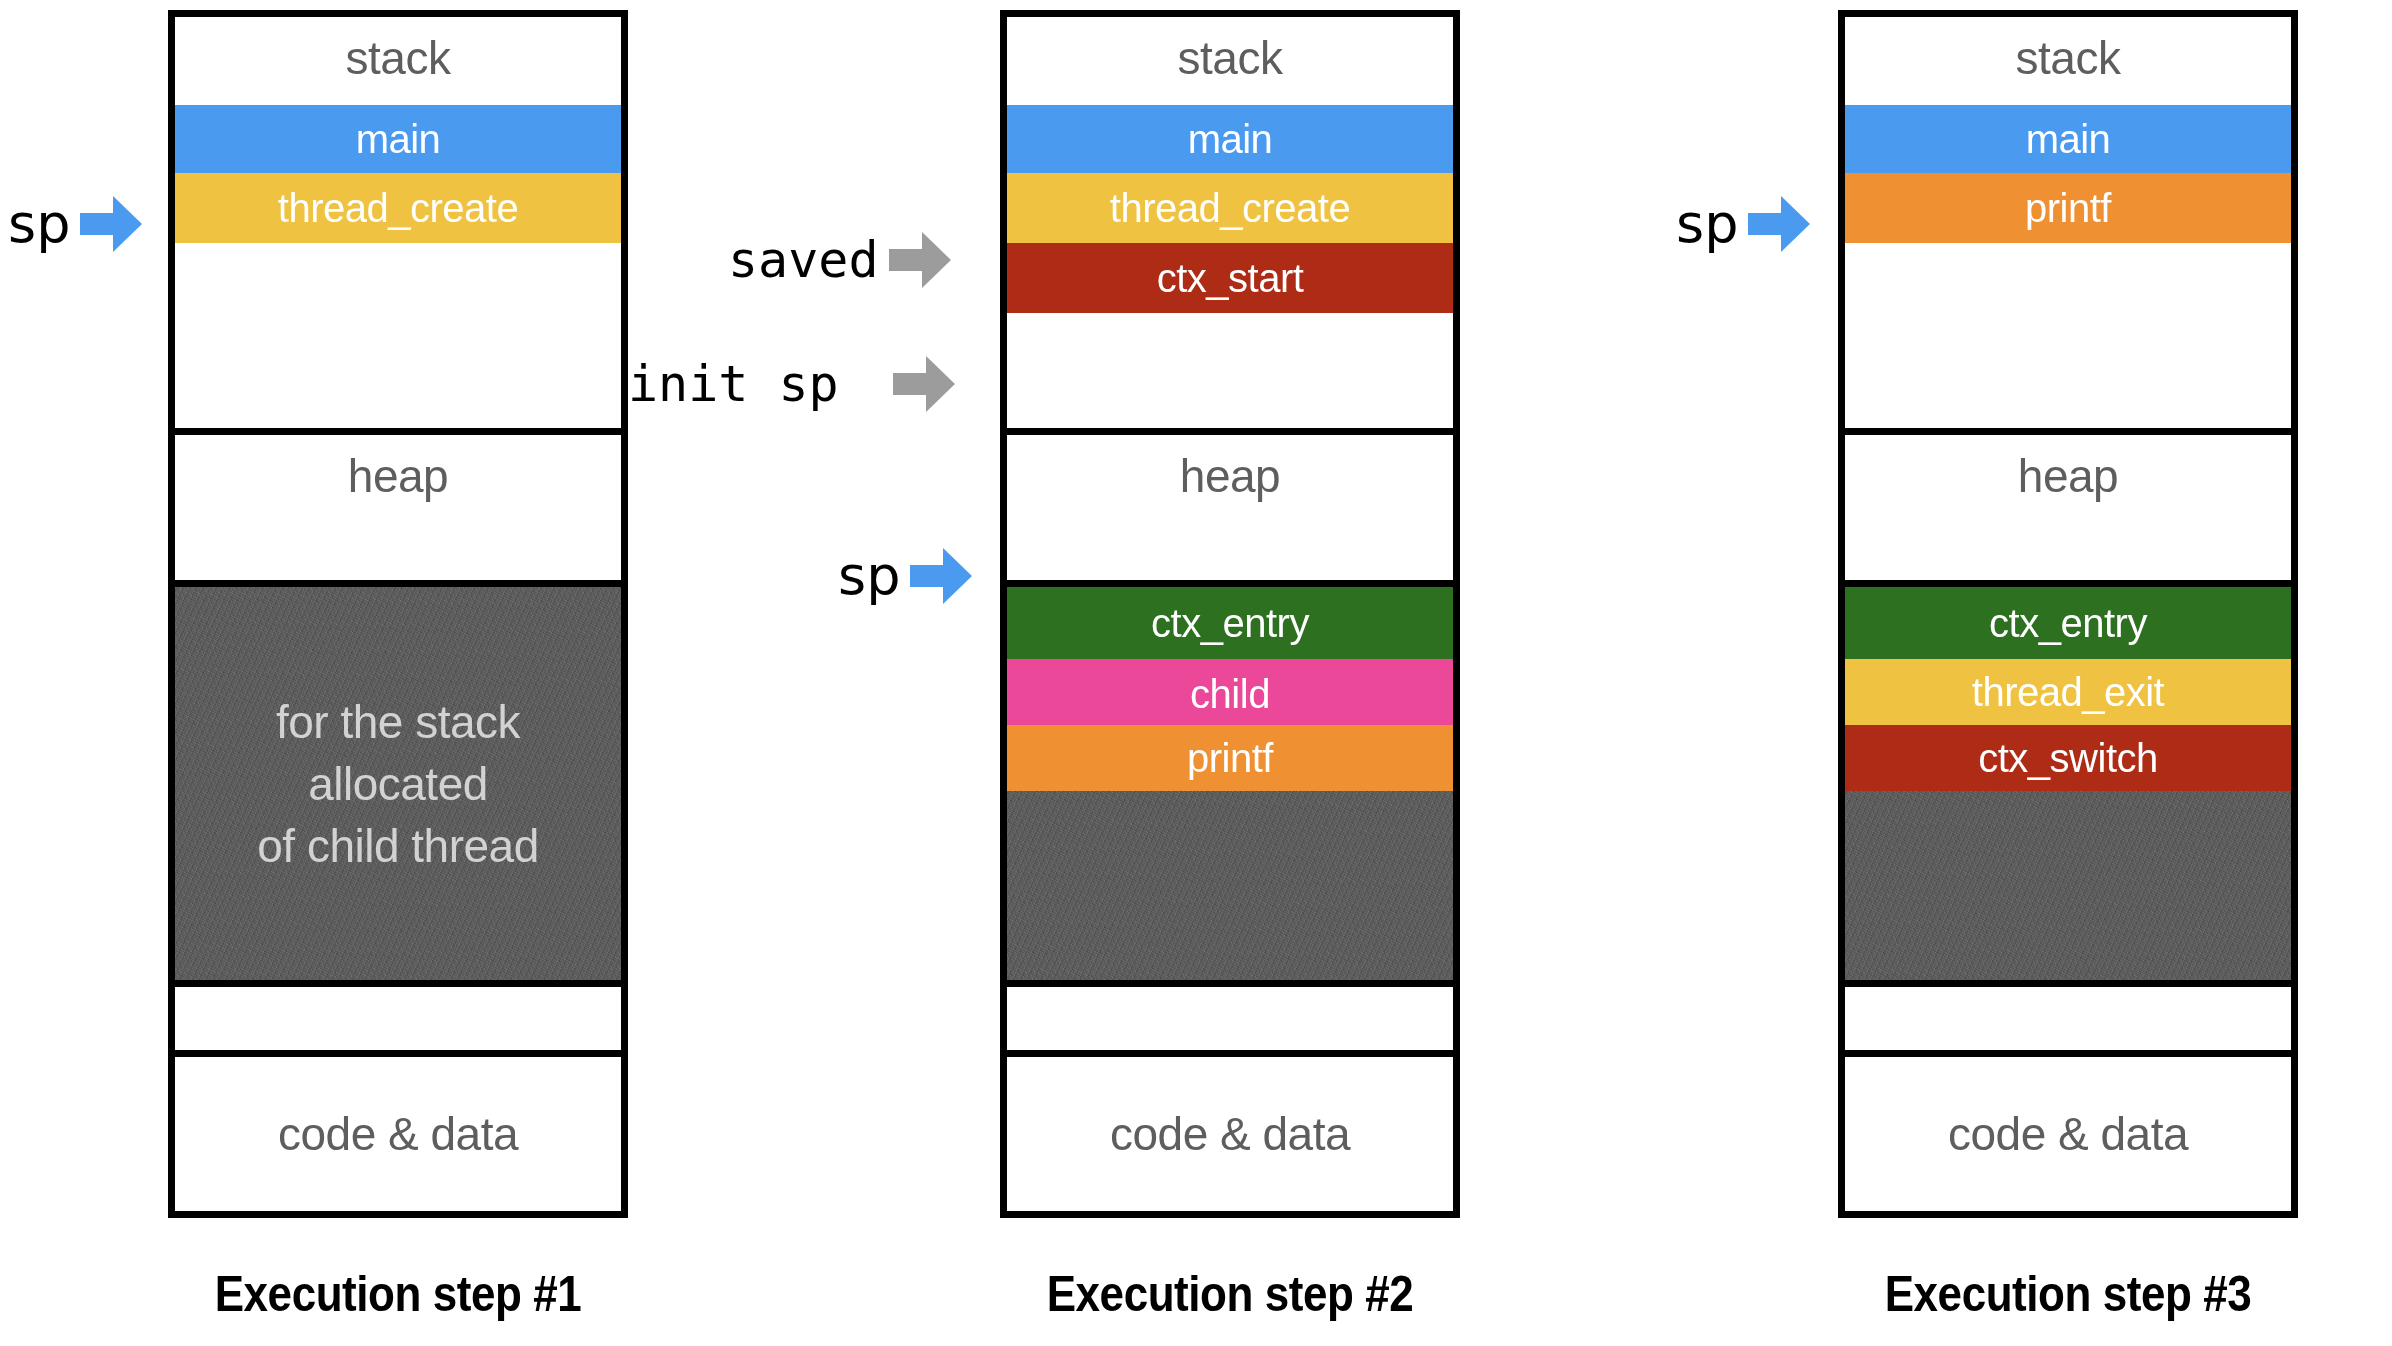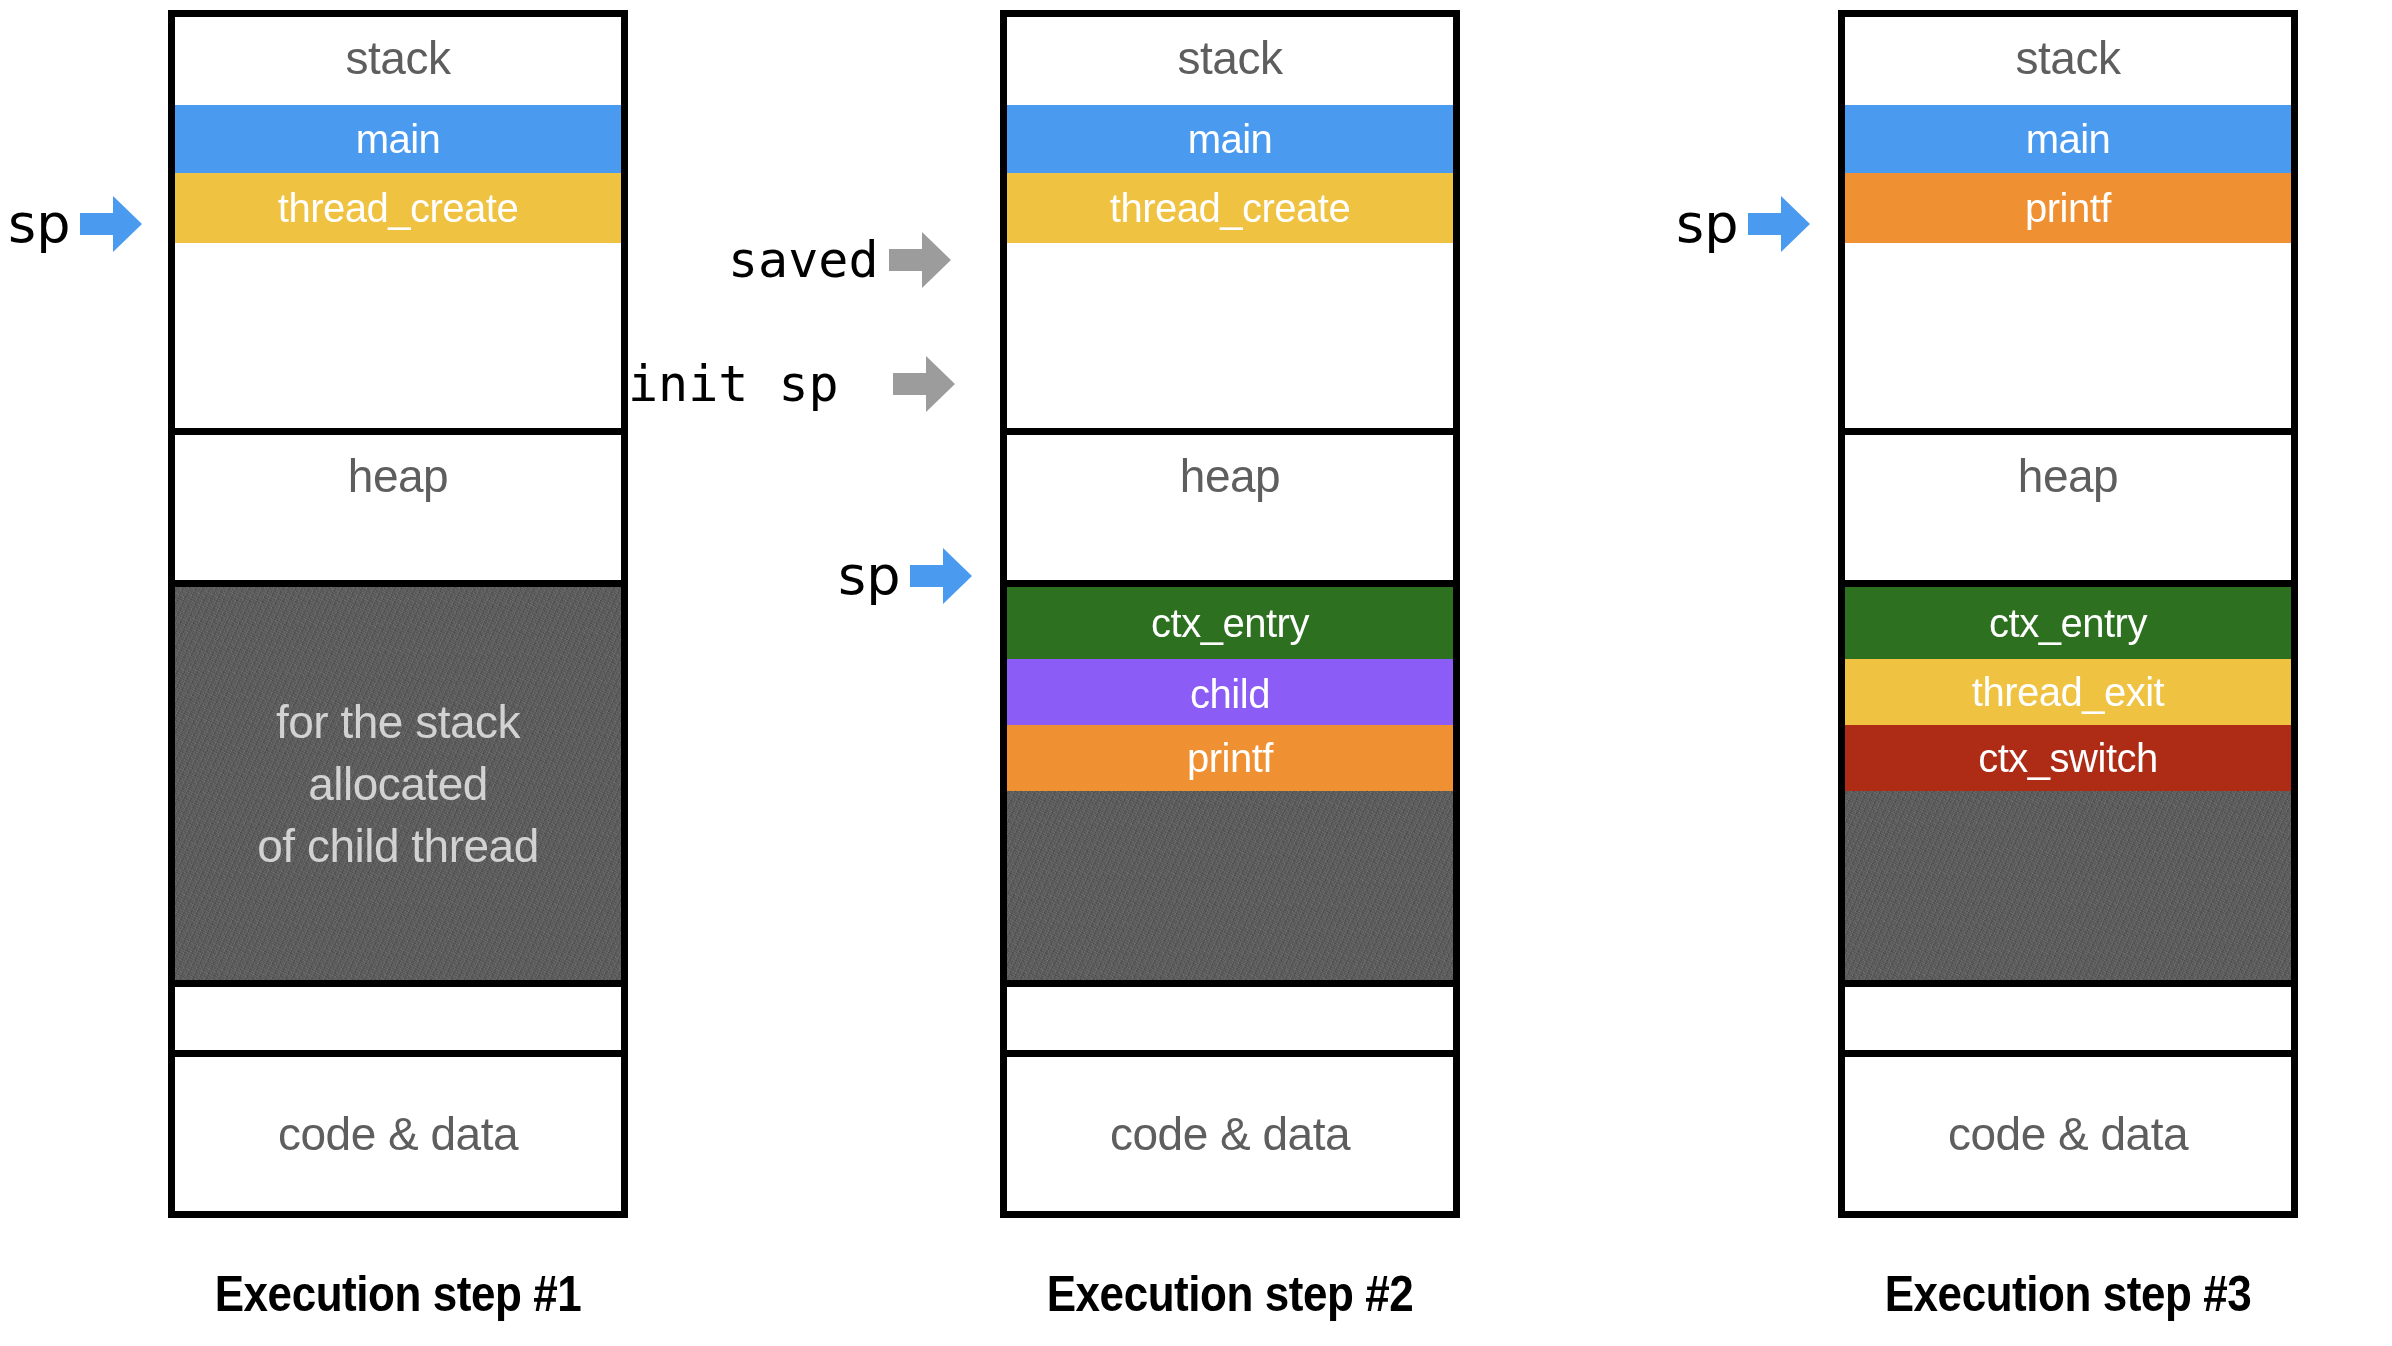--- a/index.html
+++ b/index.html
@@ -203,31 +203,34 @@
     <div class="mem-box">
 
       <div class="region sep-below" style="top:0; height:418px;">
         <div class="region-label">stack</div>
         <div class="frame" style="top:88px; height:68px; background:#4a9bf0;">
           <span>main</span>
         </div>
         <div class="frame" style="top:156px; height:70px; background:#efc242;">
           <span>thread_create</span>
         </div>
+        <div class="frame" style="top:226px; height:70px; background:#ae2b16;">
+          <span>ctx_start</span>
+        </div>
       </div>
 
       <div class="region sep-below" style="top:418px; height:152px;">
         <div class="region-label">heap</div>
       </div>
 
       <div class="region sep-below" style="top:570px; height:400px;">
         <div class="frame" style="top:0; height:72px; background:#2c7020;">
           <span>ctx_entry</span>
         </div>
-        <div class="frame" style="top:72px; height:71px; background:#8b5cf6;">
+        <div class="frame" style="top:72px; height:71px; background:#ec4899;">
           <span>child</span>
         </div>
         <div class="frame" style="top:138px; height:66px; background:#ef9133;">
           <span>printf</span>
         </div>
         <div class="alloc" style="top:204px; bottom:0;"></div>
       </div>
 
       <div class="region sep-below" style="top:970px; height:70px;"></div>
 

